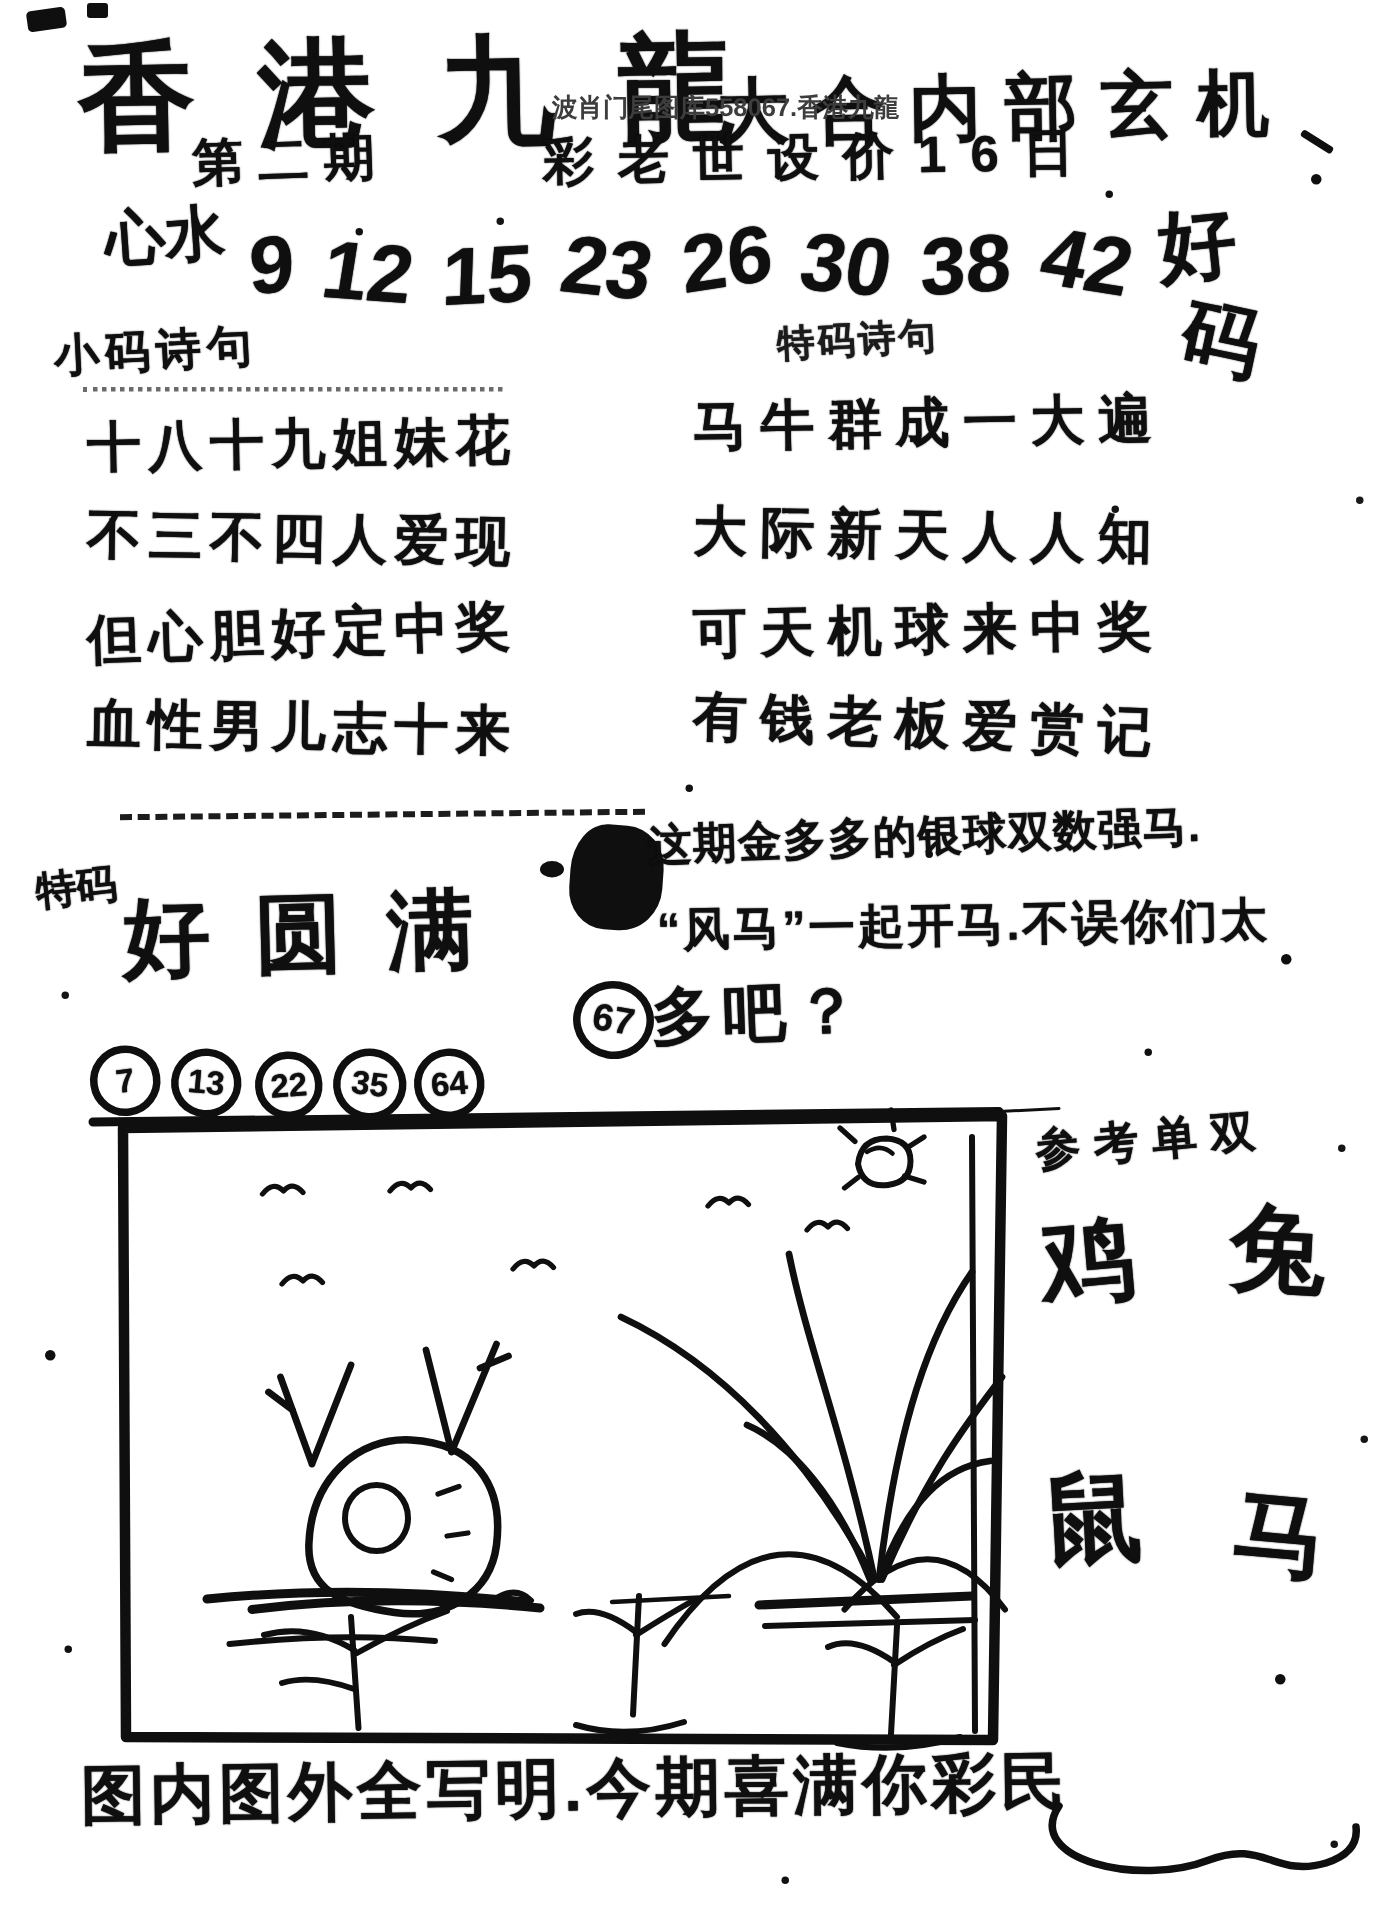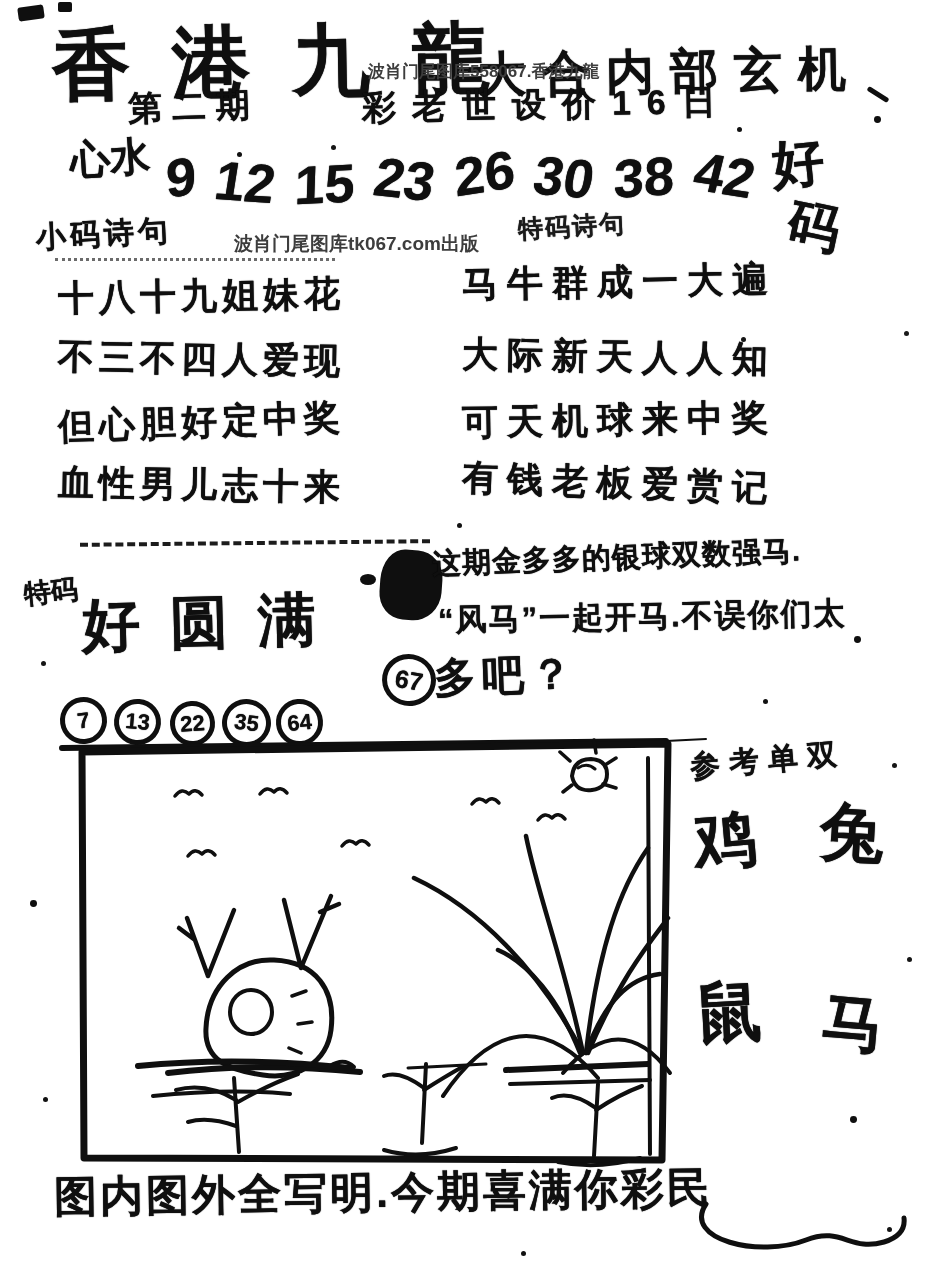--- a/index.html
+++ b/index.html
@@ -116,21 +116,20 @@
     <span>30</span>
     <span>38</span>
     <span>42</span>
   </div>
   <div class="abs ink picks-tail">
     <span class="c1">好</span>
     <span class="c2">码</span>
   </div>
 
   <div class="abs ink sec-left">小码诗句</div>
-  <div class="abs wm-left">波肖门尾图库tk067.com出版</div>
   <div class="abs ink sec-right">特码诗句</div>
   <div class="abs dotline1"></div>
 
   <div class="abs ink poem poem-left">
     <div>十八十九姐妹花</div>
     <div>不三不四人爱现</div>
     <div>但心胆好定中奖</div>
     <div>血性男儿志十来</div>
   </div>
   <div class="abs ink poem poem-right">

